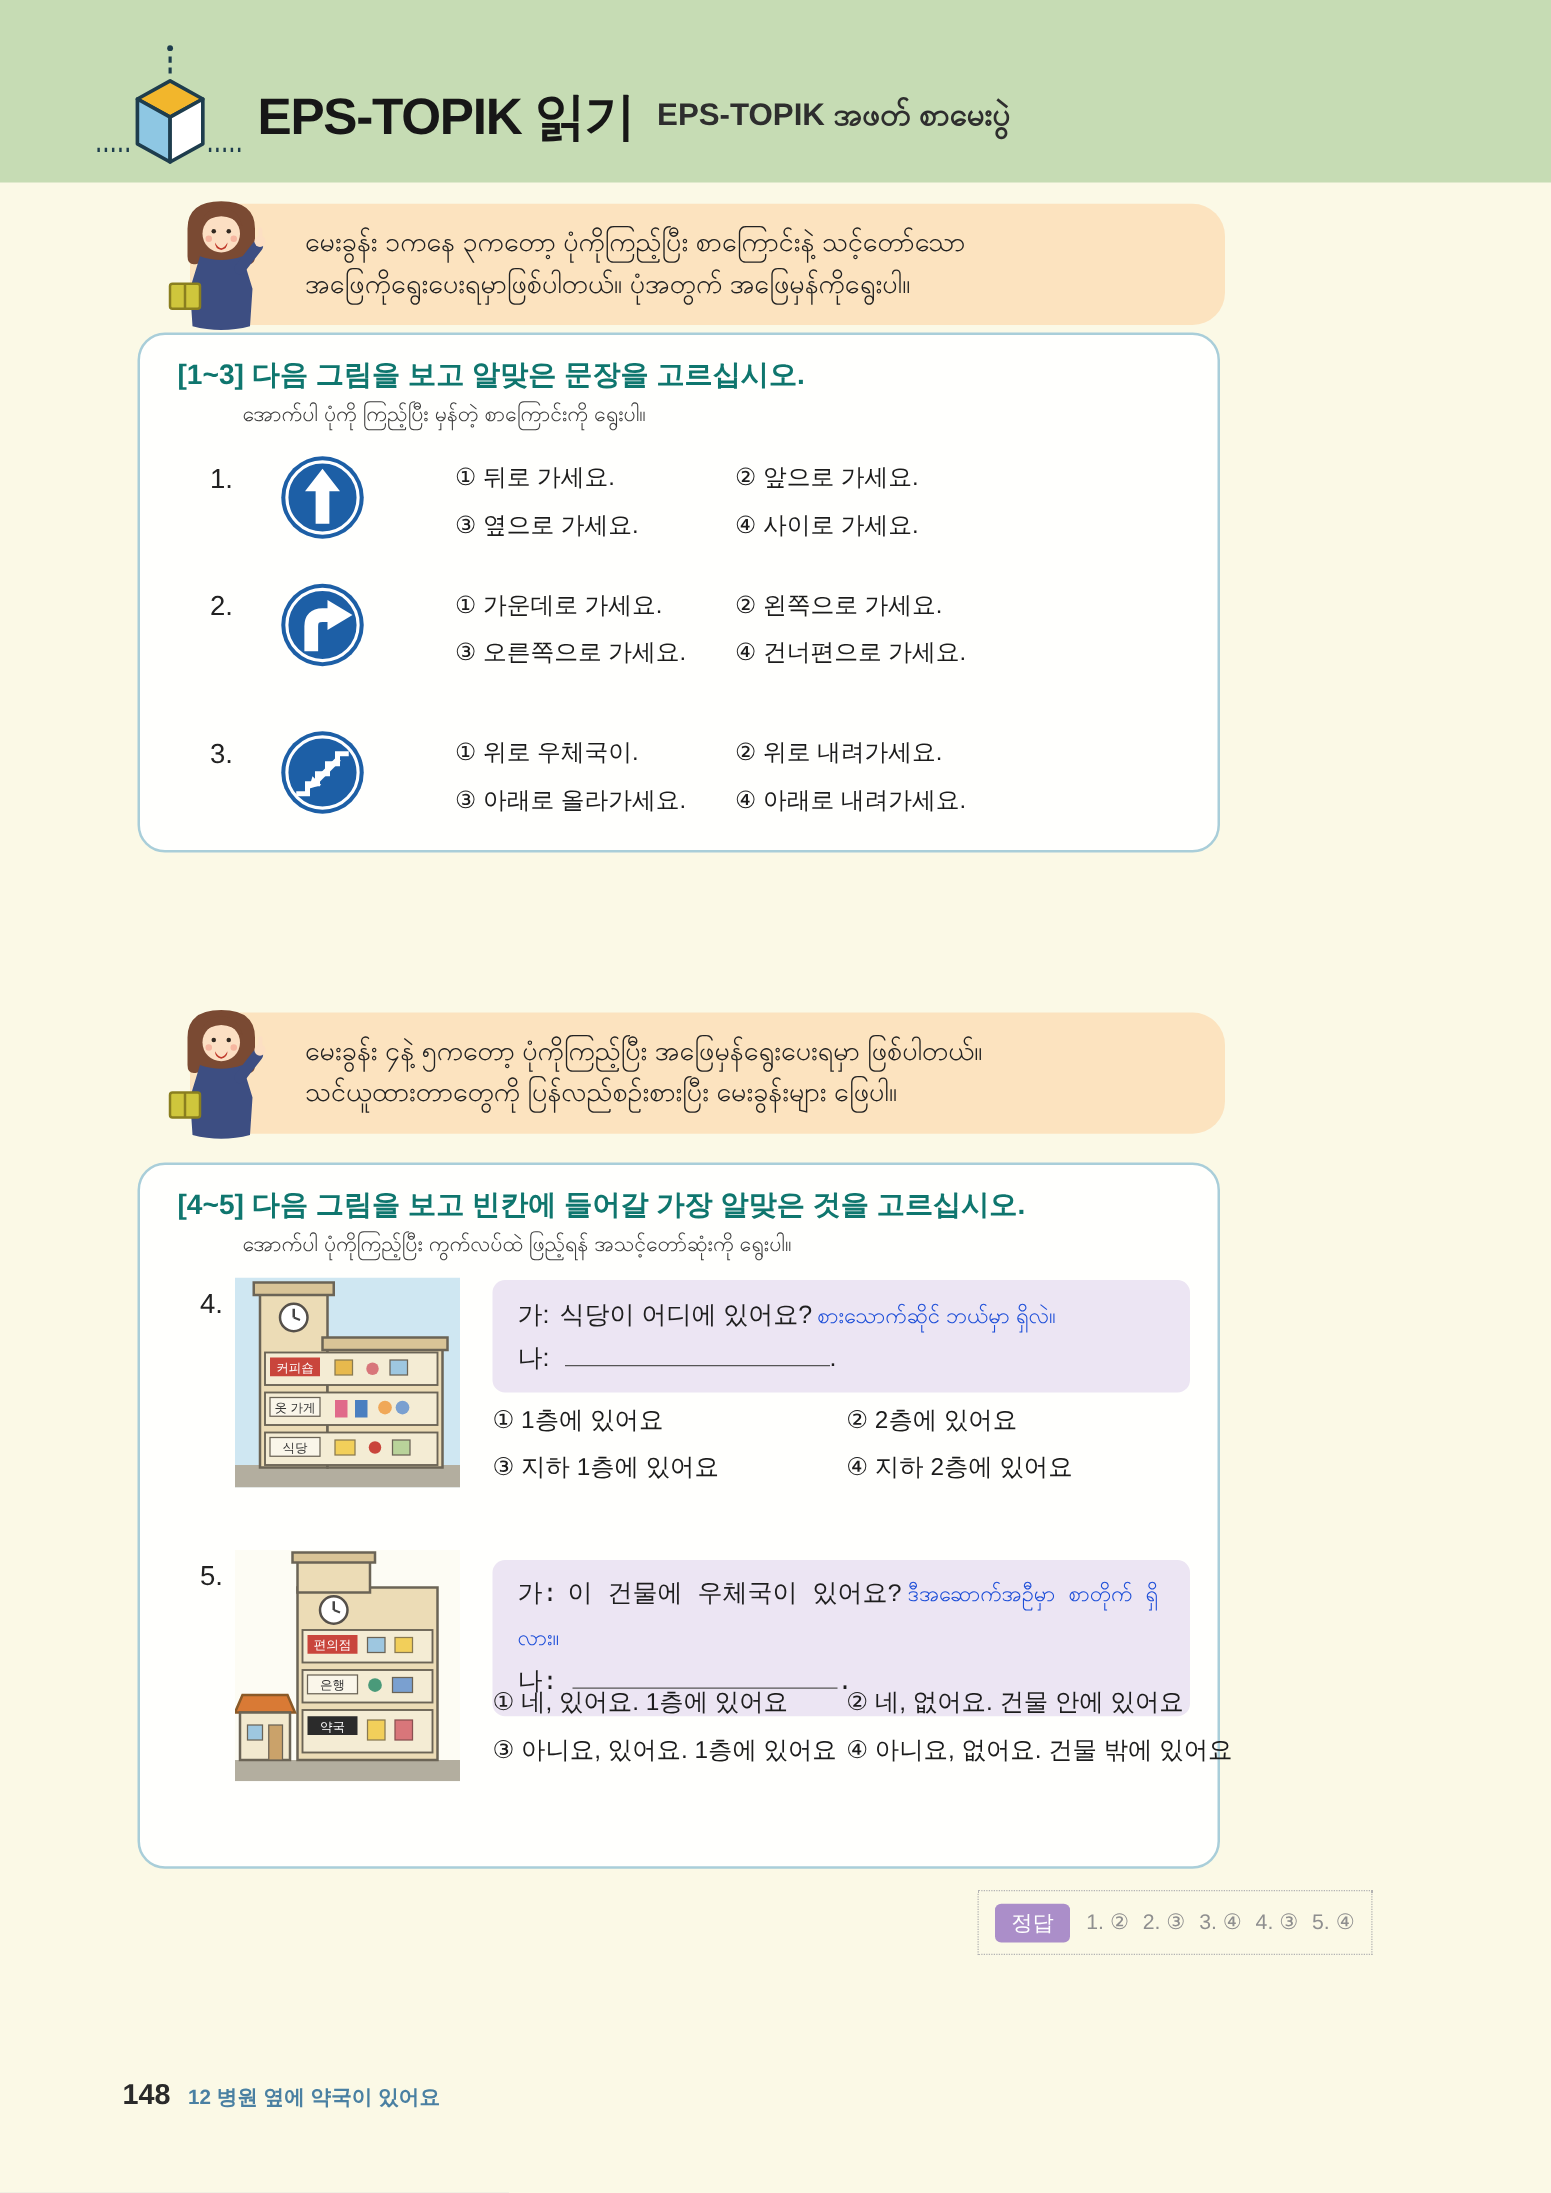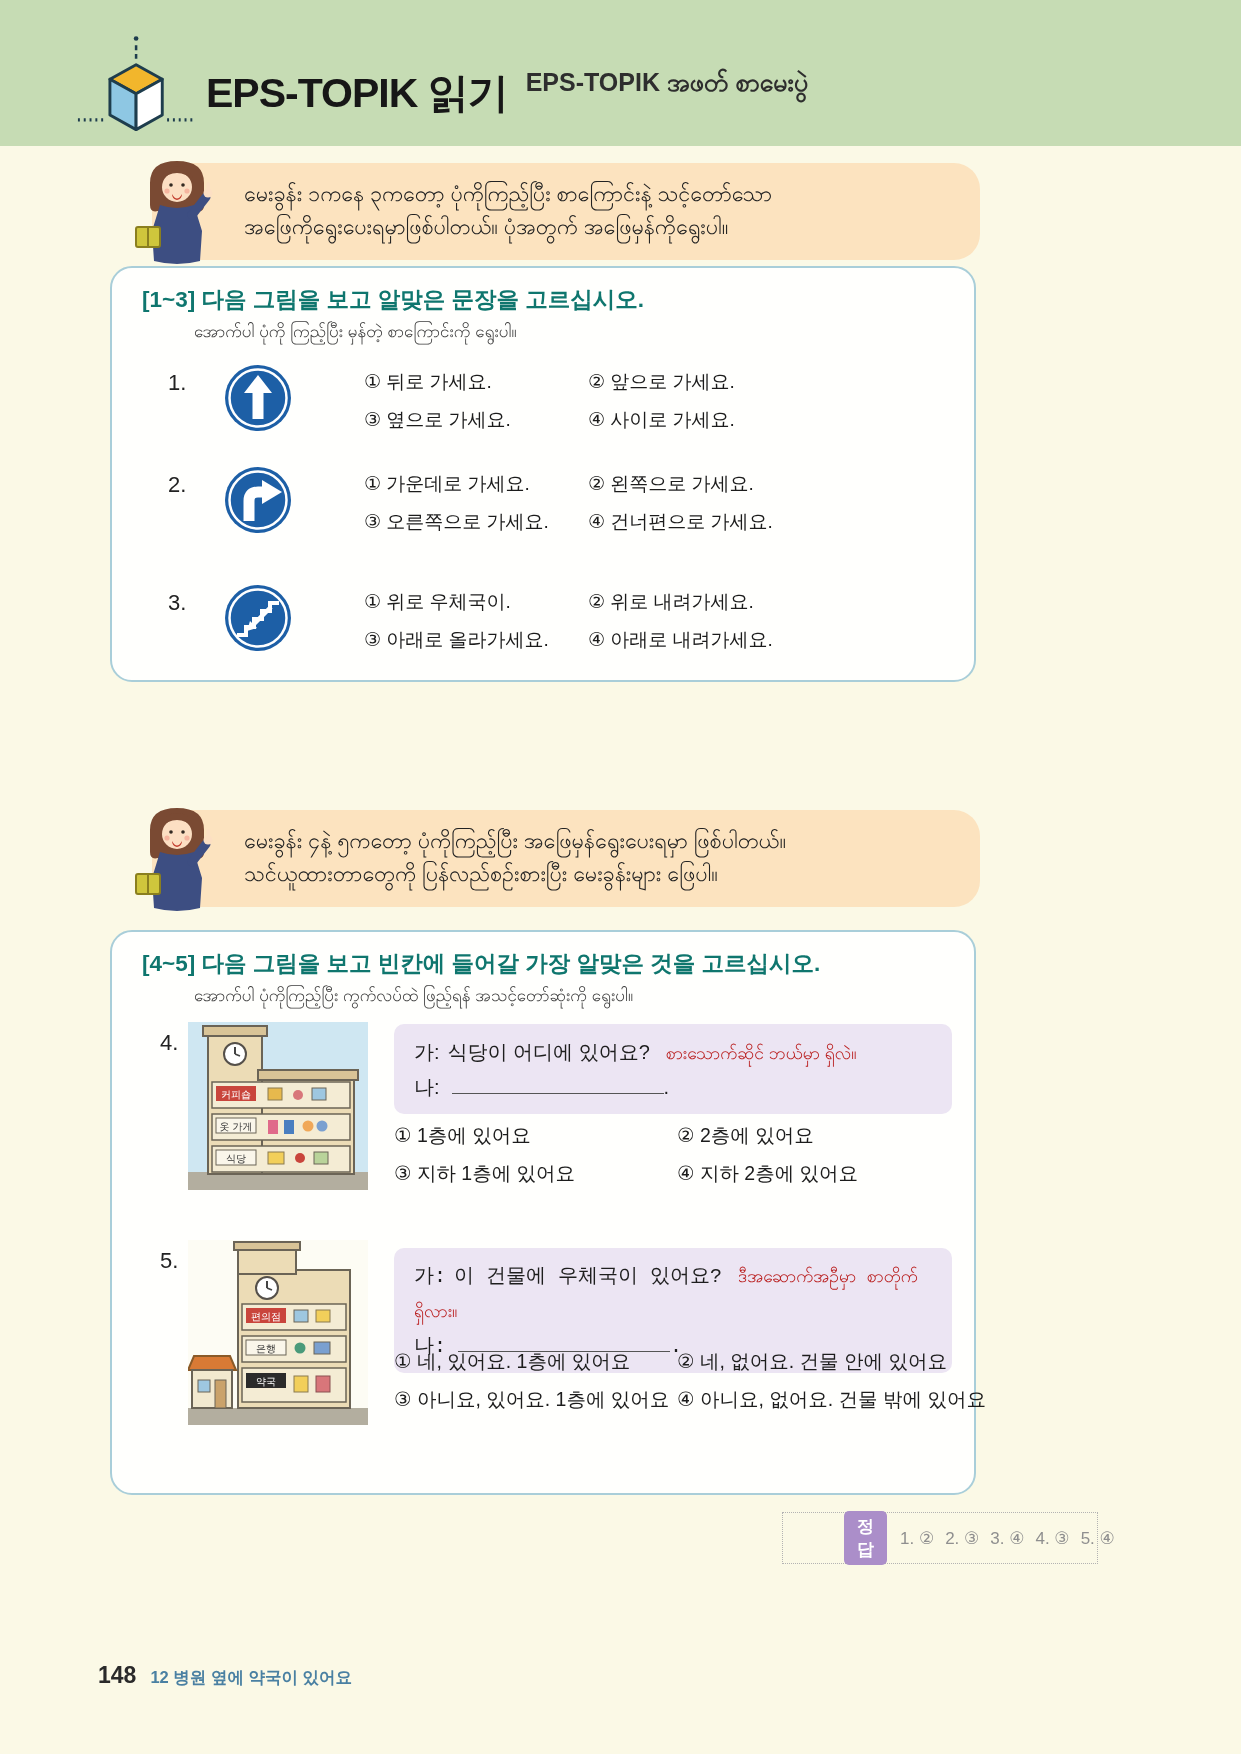--- a/index.html
+++ b/index.html
@@ -6,21 +6,21 @@
   html,body { background:#e8e8e0; }
   body { font-family:"Liberation Sans","DejaVu Sans",sans-serif; }
   .page {
     position:relative; width:1241px; height:1754px; margin:0 auto;
     background:#fbf9e6; overflow:hidden; color:#1e1e1e;
   }
 
   
   .header { position:absolute; top:0; left:0; width:100%; height:146px; background:#c6dcb4; }
   .cube { position:absolute; left:76px; top:34px; }
-  .header-titles { position:absolute; left:206px; top:66px; display:flex; align-items:flex-start; gap:18px; }
+  .header-titles { position:absolute; left:206px; top:66px; display:flex; align-items:center; gap:18px; }
   .title-ko { font-size:41px; font-weight:bold; letter-spacing:-1px; color:#171717; }
   .title-my { font-size:25px; font-weight:bold; color:#2e2e2e; }
 
   
   .callout {
     position:absolute; left:152px; width:828px; background:#fce3bf;
     border-radius:26px; padding:15px 28px 15px 92px;
   }
   .callout-1 { top:163px; min-height:90px; }
   .callout-2 { top:810px; min-height:94px; }
@@ -53,37 +53,37 @@
   .qnum2 { position:absolute; left:48px; top:8px; font-size:22px; color:#222; }
   .building { position:absolute; left:76px; top:0; }
   .dialog {
     position:absolute; left:282px; top:2px; width:558px;
     background:#ece5f3; border-radius:10px; padding:11px 20px 9px 20px;
     font-size:20px; color:#1e1e1e;
   }
   .q5 .dialog { top:8px;font-family:Liberation Mono, monospace; }
   .dialog-line { line-height:1.75; }
   .spk { margin-right:8px; }
-  .dlg-my { font-size:17.5px; color:#b91c1c; margin-left:16px; }
+  .dlg-my { font-size:17.5px; color:#1d4ed8; margin-left:4px; }
   .blank { display:inline-block; width:212px; height:0.85em; border-bottom:1.5px solid #555; margin-left:4px; }
   .opts-2 {
     position:absolute; left:282px; top:100px;
     display:grid; grid-template-columns:283px auto; row-gap:11px;
     font-size:19.5px; color:#1c1c1c; white-space:nowrap;
   }
   .q5 .opts-2 { top:108px; }
 
   
   .answer-box {
     position:absolute; left:782px; top:1512px; width:316px; height:52px;
     border:1.5px dotted #b3b3b3; display:flex; align-items:center; padding-left:13px;
   }
   .answer-badge {
-    background:#ab8ec9; color:#fff; font-size:17px; font-weight:bold;
-    padding:4px 13px; border-radius:5px;margin-left:48px;
+    background:#ab8ec9; color:#fff; font-size:17px; font-weight:normal;
+    padding:4px 13px; border-radius:5px;
   }
   .answer-items { display:flex; gap:11px; margin-left:13px; font-size:17px; color:#8f8f8f; white-space:nowrap; }
 
   
   .footer { position:absolute; left:98px; top:1662px; display:flex; align-items:baseline; gap:14px; }
   .page-num { font-size:23px; font-weight:bold; color:#2a2a2a; }
   .chapter { font-size:16.5px; font-weight:600; color:#4a80a2; }
 
   svg text { font-family:"Liberation Sans","DejaVu Sans",sans-serif; }
 </style>

